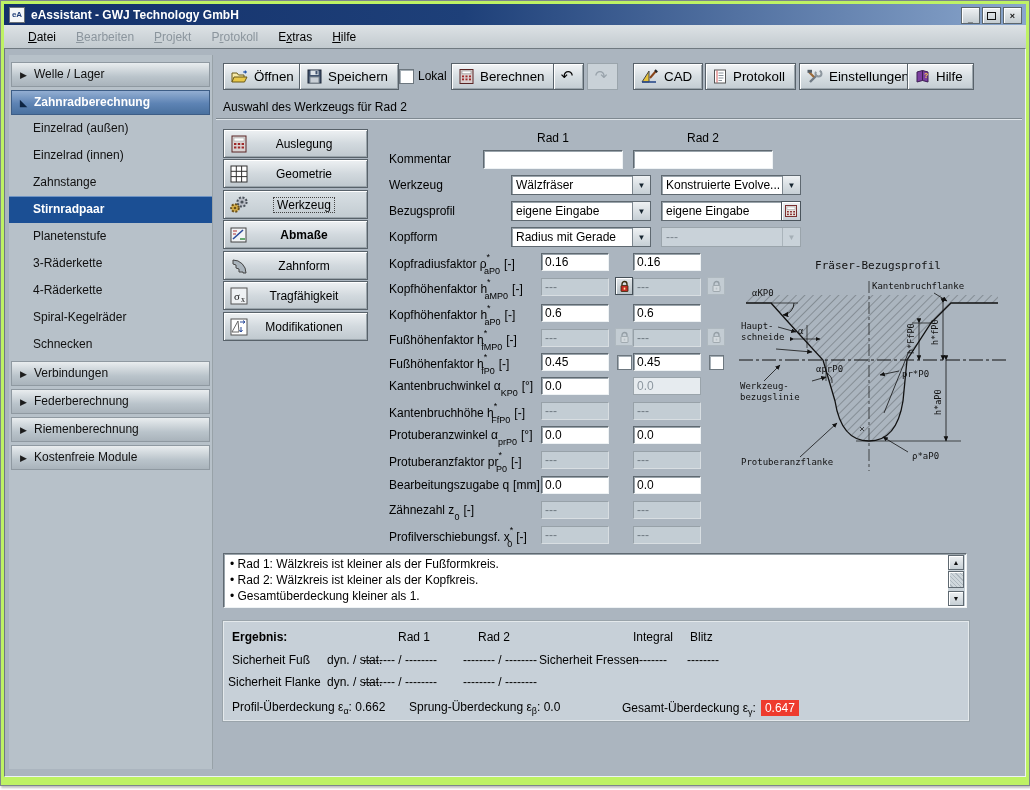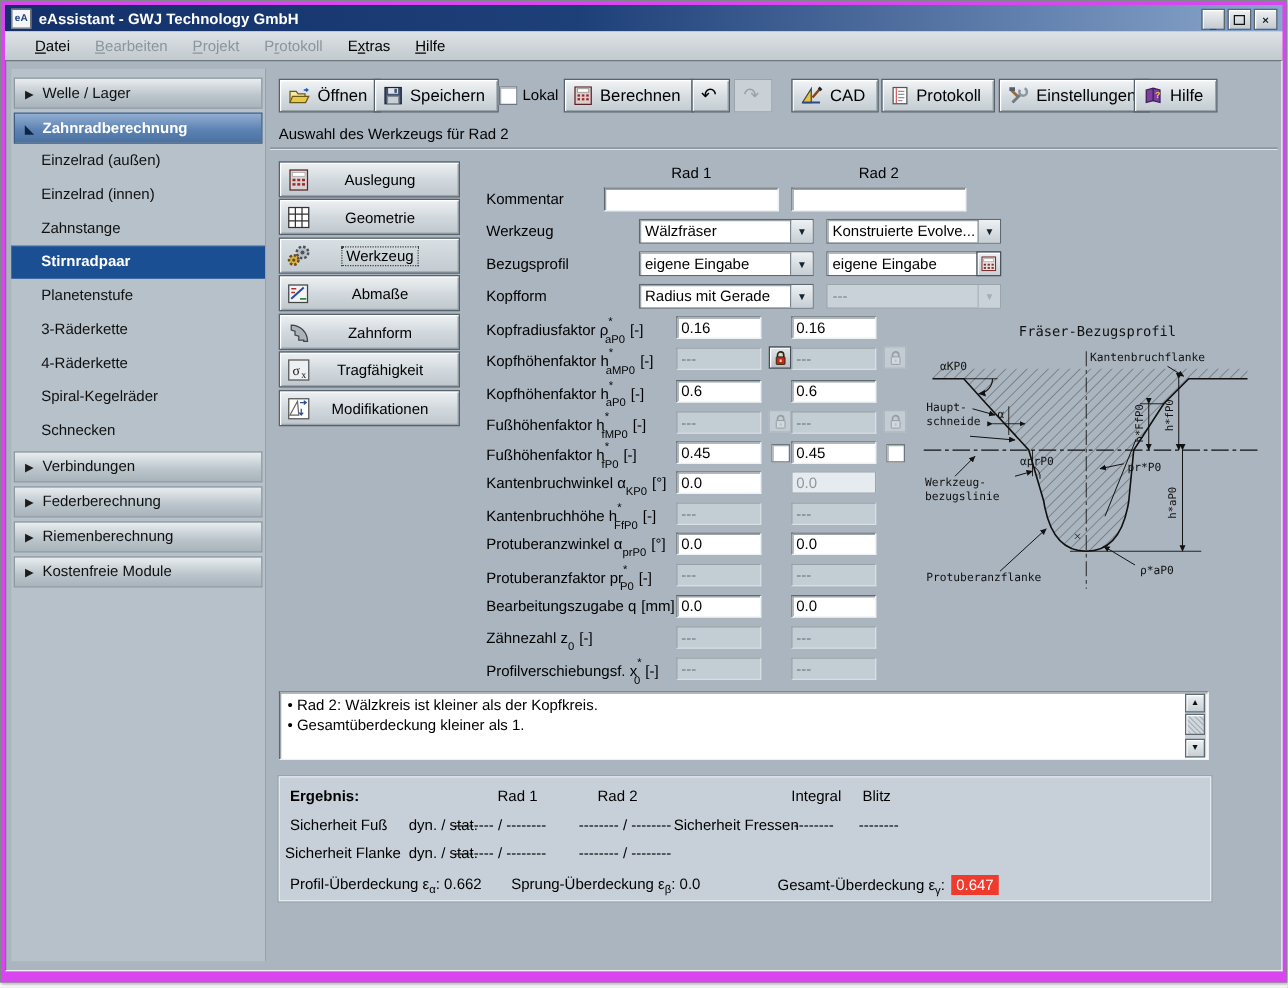--- a/index.html
+++ b/index.html
@@ -1,20 +1,20 @@
 <!DOCTYPE html>
 <html><head>
 <meta charset="utf-8">
 <style>
   html,body{margin:0;padding:0;background:#fff;}
   .stage{position:relative;width:1030px;height:790px;overflow:hidden;
          font-family:"Liberation Sans",sans-serif;font-size:12px;color:#000;
          -webkit-font-smoothing:none;}
   
-  .win{position:absolute;left:0;top:0;width:1028px;height:784px;background:#d946ef;
+  .win{position:absolute;left:0;top:0;width:1028px;height:784px;background:#bef264;
        border:1px solid #7e868c;box-shadow:1px 2px 2px rgba(0,0,0,.25);}
   .titlebar{position:absolute;left:3px;top:3px;right:3px;height:21px;
             background:linear-gradient(90deg,#13306a 0%,#1e4079 45%,#8aa6cc 100%);
             display:flex;align-items:center;}
   .title-ico{width:14px;height:14px;margin:0 6px 0 5px;background:#f4f6f8;border:1px solid #6a7076;
              font:bold 8px "Liberation Sans",sans-serif;color:#22407a;display:flex;align-items:center;justify-content:center;}
   .title-text{color:#fff;font-weight:bold;}
   .winbtns{position:absolute;right:4px;top:3px;display:flex;gap:2px;}
   .wbtn{width:17px;height:15px;background:linear-gradient(#eef1f3,#c3cbd0);border:1px solid #5c666d;
         box-shadow:inset 1px 1px 0 #fff;display:flex;align-items:center;justify-content:center;
@@ -281,21 +281,21 @@
           <span class="nico">
             <svg width="20" height="18" viewBox="0 0 20 18">
               <circle cx="13" cy="6" r="4.6" fill="#b9bec6" stroke="#4a525a" stroke-width="2" stroke-dasharray="2 1.6"></circle>
               <circle cx="13" cy="6" r="1.6" fill="#4a525a"></circle>
               <circle cx="6" cy="12" r="3.8" fill="#d8b04a" stroke="#6a4f18" stroke-width="2" stroke-dasharray="2 1.5"></circle>
               <circle cx="6" cy="12" r="1.3" fill="#6a4f18"></circle>
             </svg>
           </span>
           <span class="nlabel"><span>Werkzeug</span></span>
         </div>
-        <div class="navbtn" style="top: 219px;">
+        <div class="navbtn" style="top: 219px; font-weight: bold;">
           <span class="nico">
             <svg width="18" height="18" viewBox="0 0 18 18">
               <rect x="1" y="2" width="15" height="14" fill="#f2f4f6" stroke="#444"></rect>
               <path d="M3,13 L13,4" stroke="#2a4a9a" stroke-width="1.6"></path>
               <path d="M3,5 h4 M3,8 h3" stroke="#b03030" stroke-width="1.2"></path>
               <path d="M10,13 h5" stroke="#2a8a3a" stroke-width="1.4"></path>
             </svg>
           </span>
           <span class="nlabel"><span>Abmaße</span></span>
         </div>
@@ -535,20 +535,21 @@
     <path d="M172,199 L147,184" stroke="#111" stroke-width="0.8" fill="none" marker-end="url(#ar)"></path>
     <path d="M124,174 l4,4 M128,174 l-4,4" stroke="#111" stroke-width="0.7"></path>
     <text x="176" y="206" font-size="9">ρ*aP0</text>
 
     <text x="5" y="212" font-size="9">Protuberanzflanke</text>
     <path d="M64,204 L101,170" stroke="#111" stroke-width="0.8" fill="none" marker-end="url(#ar)"></path>
   </svg>
 
   <div class="msgbox">
     <div class="msgs" id="msgs">
+          <div class="msg">• Rad 1: Wälzkreis ist kleiner als der Fußformkreis.</div>
           <div class="msg">• Rad 2: Wälzkreis ist kleiner als der Kopfkreis.</div>
           <div class="msg">• Gesamtüberdeckung kleiner als 1.</div>
         </div>
     <div class="vscroll">
       <div class="sbtn" style="top:0">▲</div>
       <div class="sthumb"></div>
       <div class="sbtn" style="bottom:0">▼</div>
     </div>
   </div>
 

